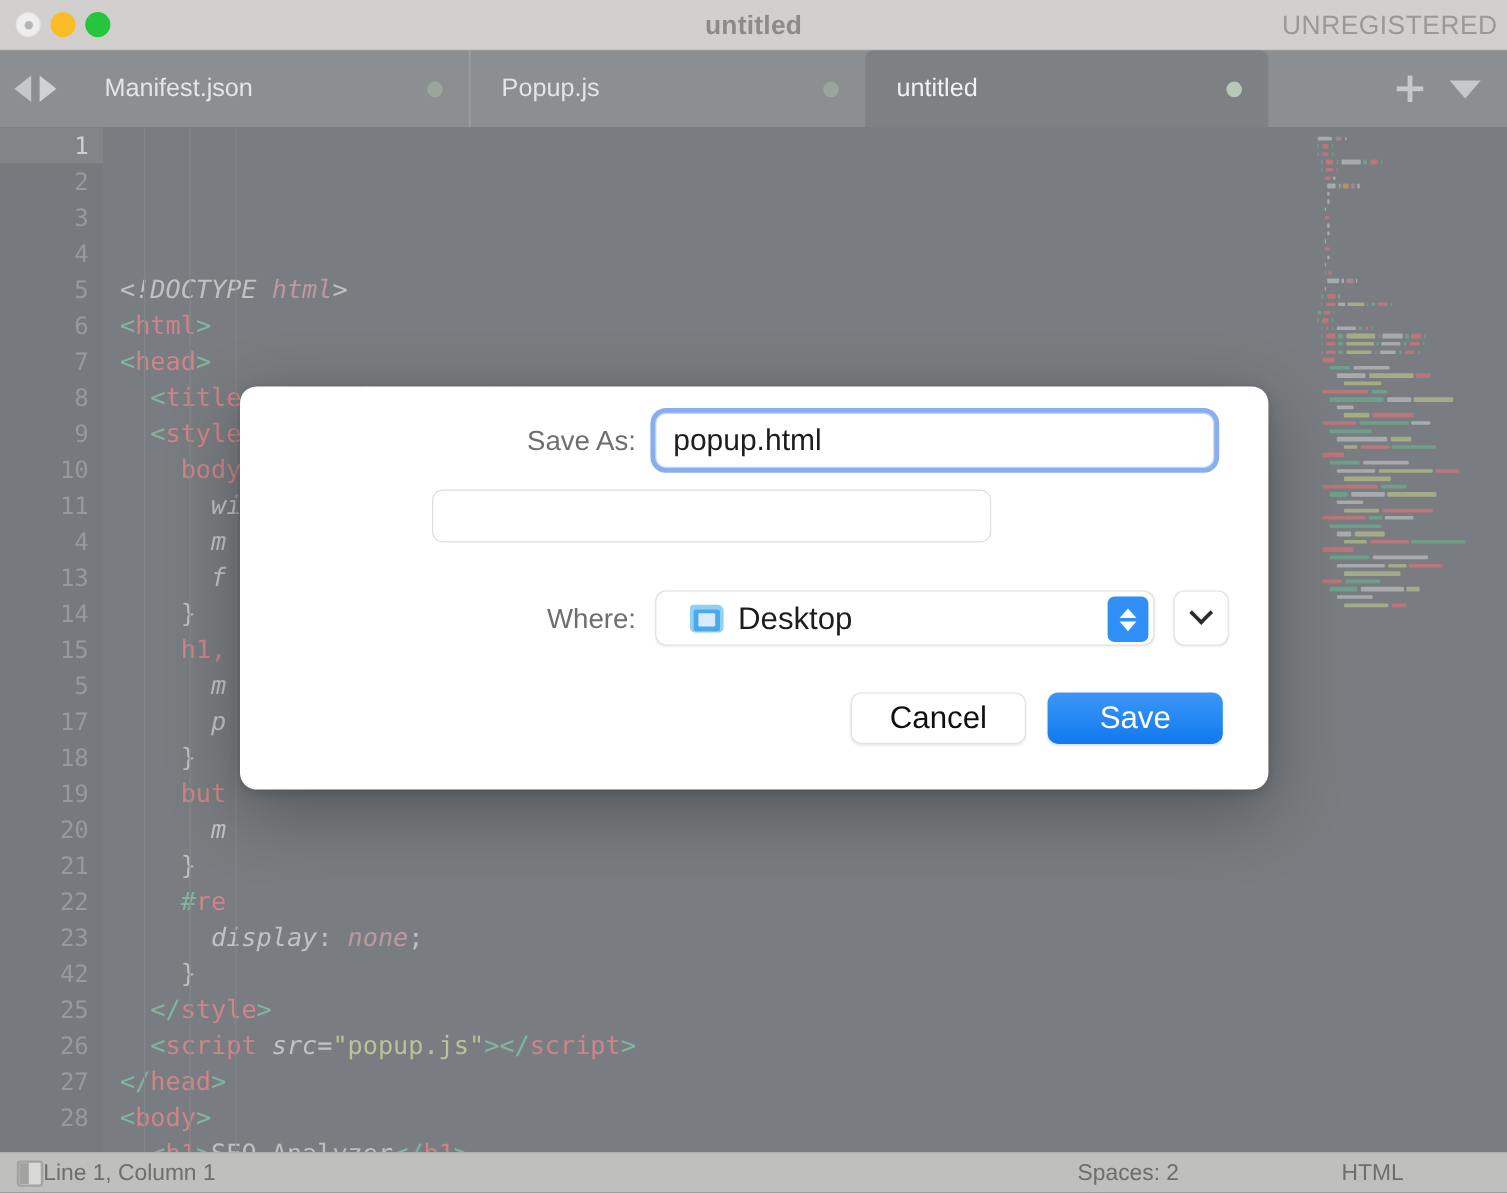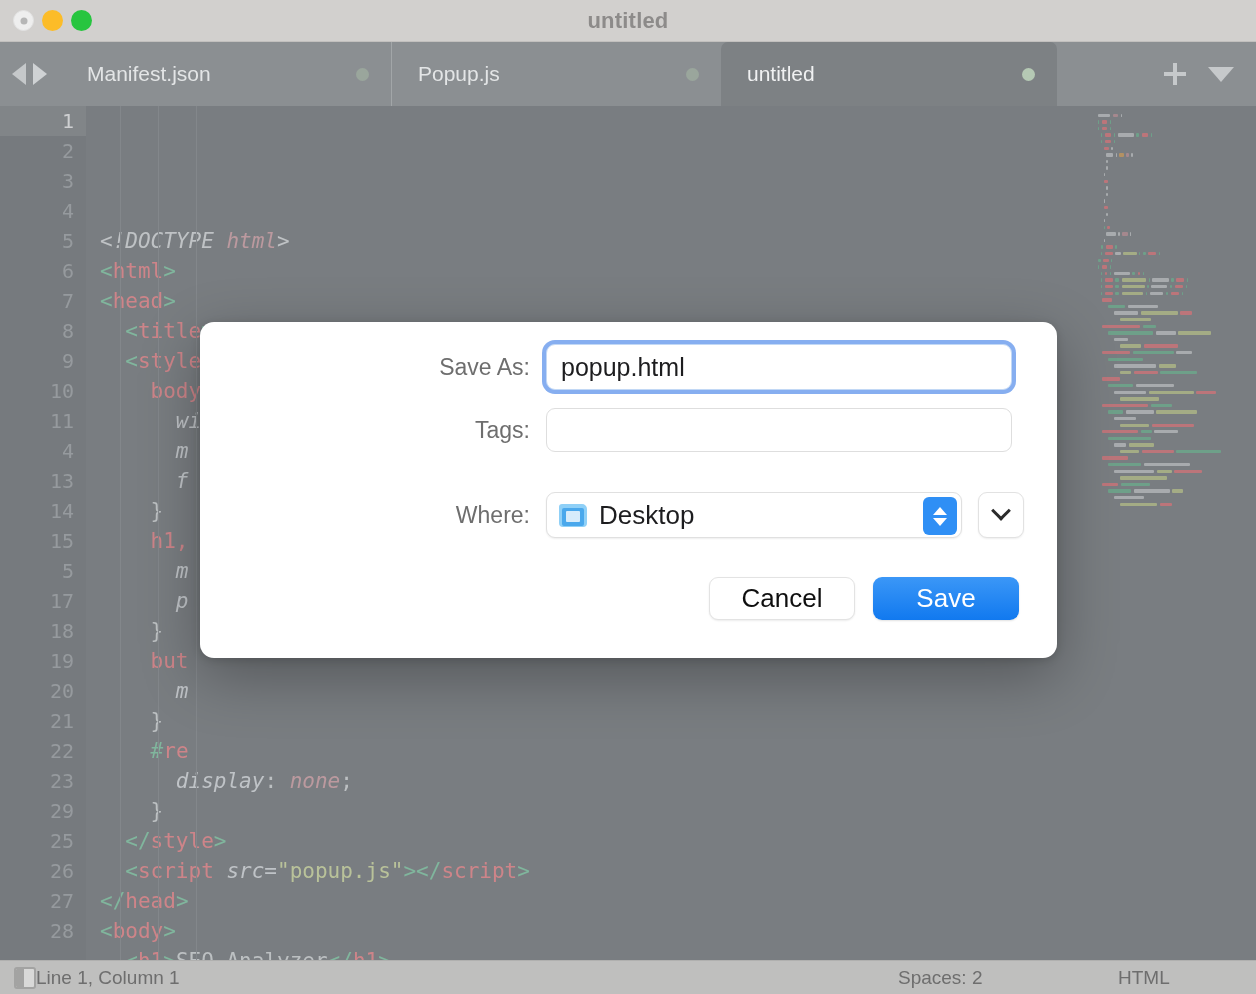--- a/index.html
+++ b/index.html
@@ -191,21 +191,21 @@
   .field.focused {
     border: 1px solid #c2d8f5;
     box-shadow: 0 0 0 4px #86aef0;
   }
   .field.tags { height: 44px; }
 
   .where-box {
     width: 416px; height: 46px;
     border: 1px solid #e0e0e0; border-radius: 9px;
     background: #fff; display: flex; align-items: center;
-    padding-left: 12px; position: relative;
+    padding-left: 28px; position: relative;
     box-shadow: 0 1px 2px rgba(0,0,0,.07);
   }
   .folder-icon { width: 28px; height: 24px; position: relative; margin-right: 12px; flex: none; }
   .folder-icon .back {
     position:absolute; left:0; top:1px; width:28px; height:23px;
     background:#8fd0f7; border-radius: 3px 5px 4px 4px;
   }
   .folder-icon .front {
     position:absolute; left:3px; top:5px; width:22px; height:18px;
     background:#4aa8ec; border-radius: 2px;
@@ -259,20 +259,21 @@
 
 <div id="app">
 
   <div class="titlebar">
     <div class="traffic">
       <div class="light close"></div>
       <div class="light min"></div>
       <div class="light max"></div>
     </div>
     <div class="win-title">untitled</div>
+    <div class="unregistered">UNREGISTERED</div>
   </div>
 
   <div class="tabbar">
     <div class="navarrows">
       <div class="tri left"></div>
       <div class="tri right"></div>
     </div>
     <div class="tabs">
       <div class="tab t1">
         <span>Manifest.json</span>
@@ -311,21 +312,21 @@
         <div class="lineno">14</div>
         <div class="lineno">15</div>
         <div class="lineno">5</div>
         <div class="lineno">17</div>
         <div class="lineno">18</div>
         <div class="lineno">19</div>
         <div class="lineno">20</div>
         <div class="lineno">21</div>
         <div class="lineno">22</div>
         <div class="lineno">23</div>
-        <div class="lineno">29</div>
+        <div class="lineno">42</div>
         <div class="lineno">25</div>
         <div class="lineno">26</div>
         <div class="lineno">27</div>
         <div class="lineno">28</div>
       </div>
     <div class="code" id="code">
       <div class="indent-guide" style="left:34px"></div>
       <div class="indent-guide" style="left:72px"></div>
       <div class="indent-guide" style="left:110px"></div>
     <div class="cl"><span class="dt">&lt;!DOCTYPE </span><span class="un">html</span><span class="dt">&gt;</span></div><div class="cl"><span class="br">&lt;</span><span class="tg">html</span><span class="br">&gt;</span></div><div class="cl"><span class="br">&lt;</span><span class="tg">head</span><span class="br">&gt;</span></div><div class="cl"><span class="br">  &lt;</span><span class="tg">title</span><span class="br">&gt;</span><span class="tx">SEO Analyzer</span><span class="br">&lt;/</span><span class="tg">title</span><span class="br">&gt;</span></div><div class="cl"><span class="br">  &lt;</span><span class="tg">style</span><span class="br">&gt;</span></div><div class="cl"><span class="tx">    </span><span class="sel">body</span><span class="tx"> {</span></div><div class="cl"><span class="tx">      </span><span class="pr">width</span><span class="tx">: </span><span class="nm">300</span><span class="un">px</span><span class="tx">;</span></div><div class="cl"><span class="tx">      </span><span class="pr">m</span></div><div class="cl"><span class="tx">      </span><span class="pr">f</span></div><div class="cl"><span class="tx">    }</span></div><div class="cl"><span class="tx">    </span><span class="sel">h1,</span></div><div class="cl"><span class="tx">      </span><span class="pr">m</span></div><div class="cl"><span class="tx">      </span><span class="pr">p</span></div><div class="cl"><span class="tx">    }</span></div><div class="cl"><span class="tx">    </span><span class="sel">but</span></div><div class="cl"><span class="tx">      </span><span class="pr">m</span></div><div class="cl"><span class="tx">    }</span></div><div class="cl"><span class="tx">    </span><span class="idh">#</span><span class="sel">re</span></div><div class="cl"><span class="tx">      </span><span class="pr">display</span><span class="tx">: </span><span class="un">none</span><span class="tx">;</span></div><div class="cl"><span class="tx">    }</span></div><div class="cl"><span class="br">  &lt;/</span><span class="tg">style</span><span class="br">&gt;</span></div><div class="cl"><span class="br">  &lt;</span><span class="tg">script</span><span class="pr"> src=</span><span class="st">"popup.js"</span><span class="br">&gt;</span><span class="br">&lt;/</span><span class="tg">script</span><span class="br">&gt;</span></div><div class="cl"><span class="br">&lt;/</span><span class="tg">head</span><span class="br">&gt;</span></div><div class="cl"><span class="br">&lt;</span><span class="tg">body</span><span class="br">&gt;</span></div><div class="cl"><span class="br">  &lt;</span><span class="tg">h1</span><span class="br">&gt;</span><span class="tx">SEO Analyzer</span><span class="br">&lt;/</span><span class="tg">h1</span><span class="br">&gt;</span></div></div>
@@ -613,21 +614,20 @@
   <div class="dim"></div>
 
   <div class="dialog">
 
     <div class="row row-saveas">
       <div class="row-label">Save As:</div>
       <div class="field focused">popup.html</div>
     </div>
 
     <div class="row row-tags">
-      <div class="row-label">Tags:</div>
       <div class="field tags"></div>
     </div>
 
     <div class="row row-where">
       <div class="row-label">Where:</div>
       <div class="where-box">
         <span class="folder-icon">
           <span class="back"></span>
             <span class="front"></span>
             <span class="doc"></span>

